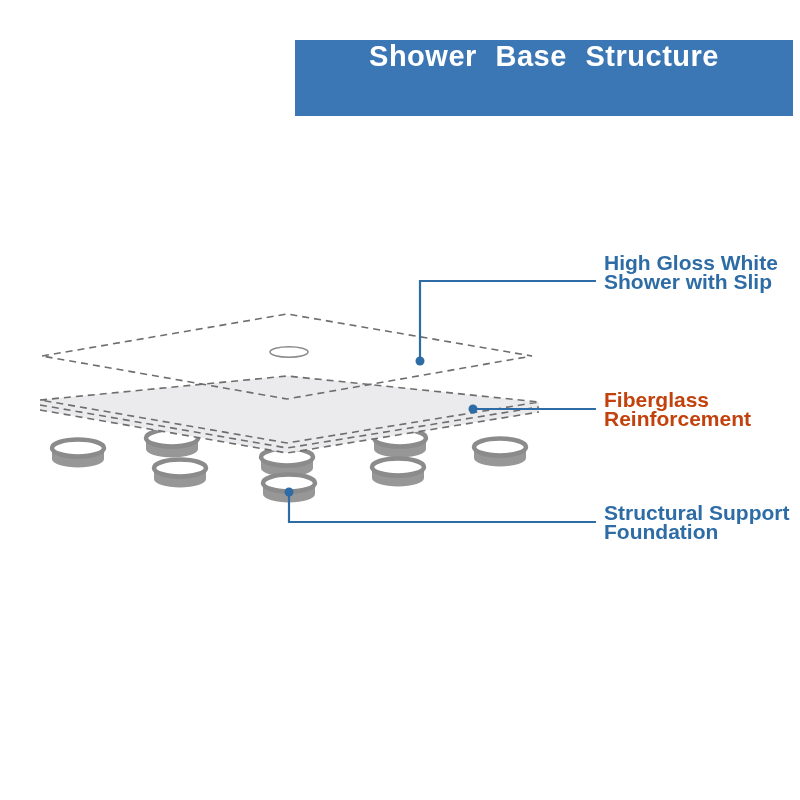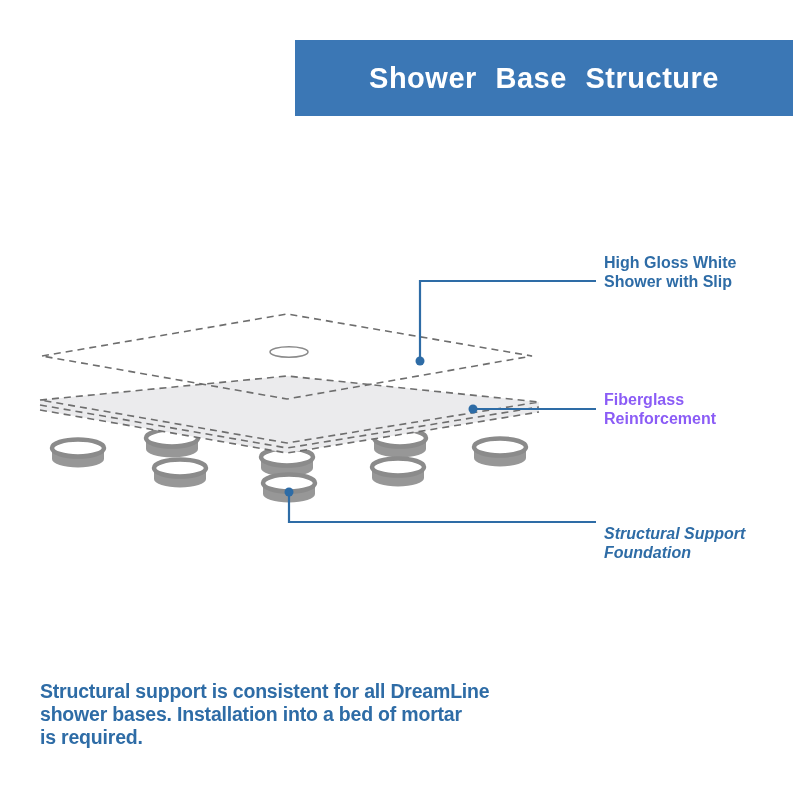--- a/index.html
+++ b/index.html
@@ -1,46 +1,46 @@
 <!DOCTYPE html>
 <html><head>
 <meta charset="utf-8">
 <style>
   html,body{margin:0;padding:0;background:#ffffff;}
   body{font-family:"Liberation Sans","DejaVu Sans",sans-serif;}
   #stage{position:relative;width:800px;height:800px;background:#ffffff;overflow:hidden;}
 
   .header-bar{
     position:absolute;left:295px;top:40px;width:498px;height:76px;
-    background:#3b77b5;display:flex;align-items:center;justify-content:center;
+    background:#3b77b5;display:flex;align-items:flex-start;justify-content:center;
   }
   .header-bar .title{
     color:#ffffff;font-size:29px;font-weight:bold;
     letter-spacing:0.5px;word-spacing:0.35em;white-space:nowrap;
   }
 
   svg.diagram{position:absolute;left:0;top:0;}
 
   .ring-wall{fill:#979797;}
   .ring-top{fill:#ffffff;stroke:#8b8b8b;stroke-width:4.5px;}
 
   .dashed{fill:none;stroke:#6e6e6e;stroke-width:1.6px;stroke-dasharray:7 5;}
   .slab-body{fill:#ebebed;stroke:none;}
 
   .callout{fill:none;stroke:#2e6ca6;stroke-width:2.2px;}
   .callout-dot{fill:#2e6ca6;stroke:none;}
   .drain{fill:#ffffff;stroke:#8a8a8a;stroke-width:1.5px;}
 
   .callout-label{
     position:absolute;left:604px;color:#2e6ca6;font-weight:bold;
-    font-size:16px;line-height:18.5px;white-space:nowrap;
+    font-size:21px;line-height:18.5px;white-space:nowrap;
   }
   .callout-label.acrylic{top:254px;}
   .callout-label.fiberglass{top:391px;}
-  .callout-label.foundation{top:525px;font-style:italic;}
+  .callout-label.foundation{top:504px;}
 
   .footnote{
     position:absolute;left:40px;top:680px;color:#2e6ca6;font-weight:bold;
     font-size:19.5px;line-height:23px;letter-spacing:-0.2px;white-space:nowrap;
   }
 </style>
 </head>
 <body>
 
 <div id="stage">
@@ -90,29 +90,24 @@
       <path class="callout" d="M 289 492 V 522 H 596" stroke="#2e6ca6"></path>
       <circle class="callout-dot" cx="289" cy="492" r="4.5" fill="#2e6ca6"></circle>
     </g>
   </svg>
 
   <div class="callout-label acrylic" style="color: rgb(46, 108, 166);">
     <div>High Gloss White</div>
     <div>Shower with Slip</div>
   </div>
 
-  <div class="callout-label fiberglass" style="color: #8b5cf6;">
+  <div class="callout-label fiberglass" style="color: #c2410c;">
     <div>Fiberglass</div>
     <div>Reinforcement</div>
   </div>
 
   <div class="callout-label foundation" style="color: rgb(46, 108, 166);">
     <div>Structural Support</div>
     <div>Foundation</div>
   </div>
 
-  <div class="footnote" style="color: rgb(46, 108, 166);">
-    <div>Structural support is consistent for all DreamLine</div>
-    <div>shower bases. Installation into a bed of mortar</div>
-    <div>is required.</div>
-  </div>
 
 </div>
 
 </body></html>

